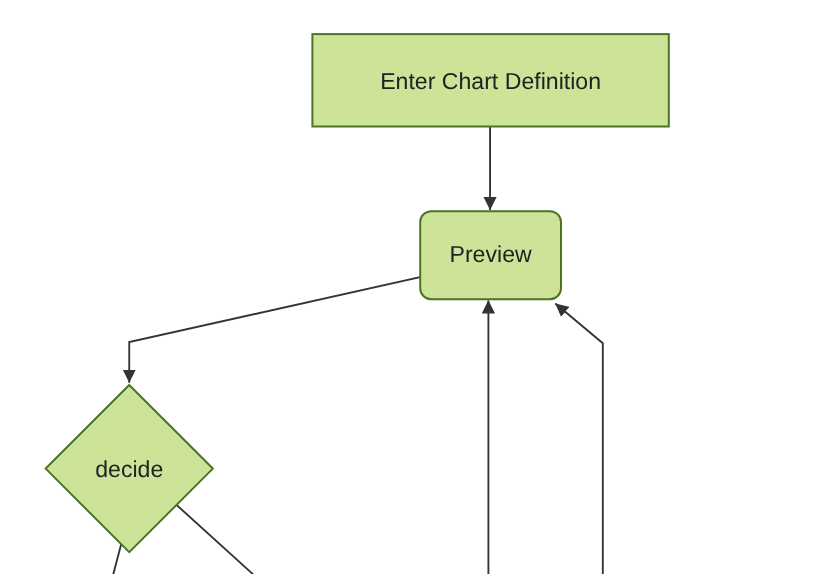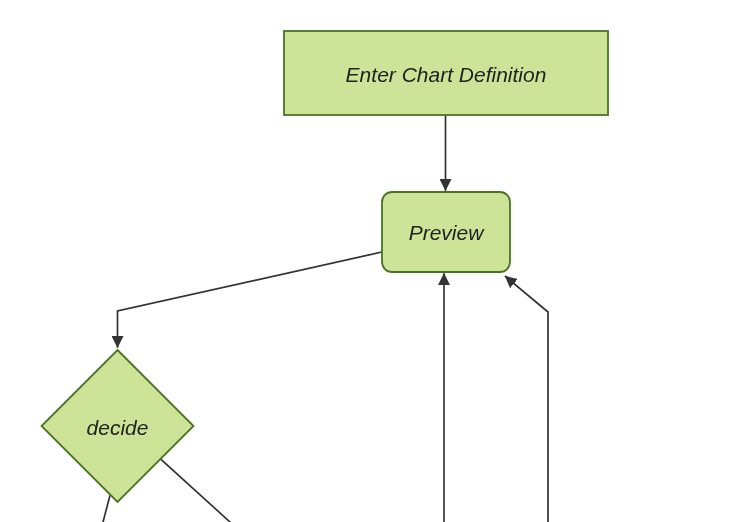--- a/index.html
+++ b/index.html
@@ -8,21 +8,20 @@
     width: 740px;
     height: 522px;
     overflow: hidden;
     background: #ffffff;
     font-family: "Liberation Sans", sans-serif;
   }
   .stage {
     position: relative;
     width: 740px;
     height: 432px;
-    font-style: italic;
   }
   svg { display: block; }
   .edge {
     fill: none;
     stroke-width: 1.7px;
     stroke-linecap: square;
     stroke-linejoin: miter;
   }
   .node-shape {
     stroke-width: 1.8px;

